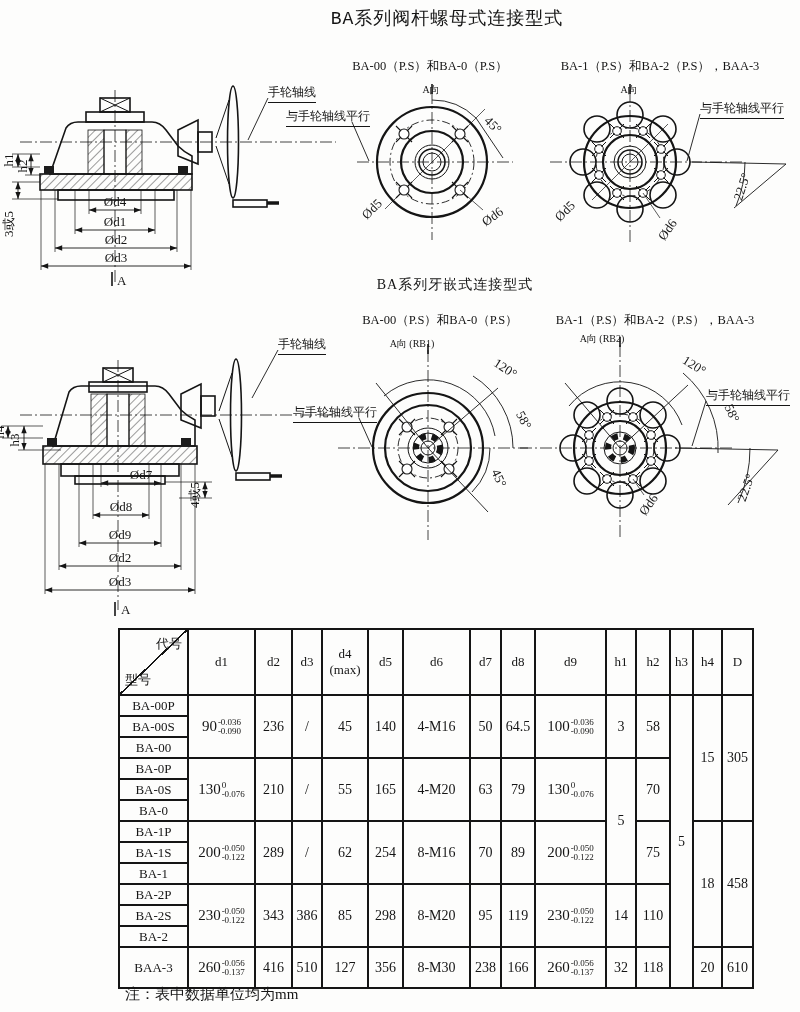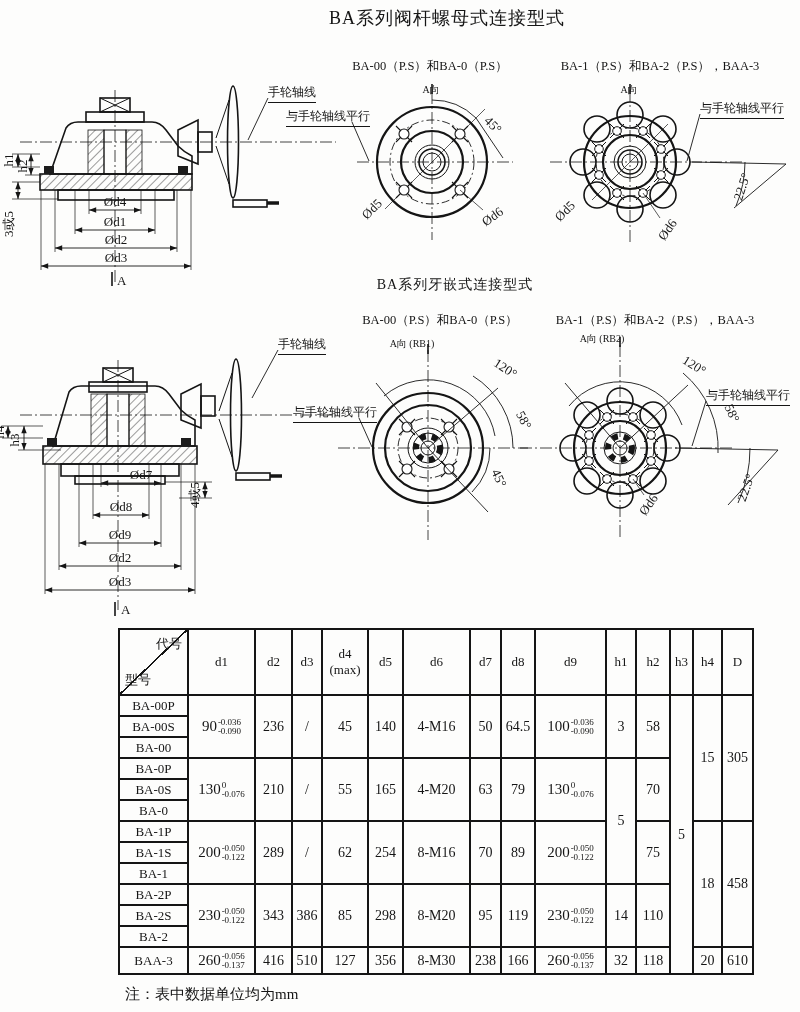--- a/index.html
+++ b/index.html
@@ -1,20 +1,20 @@
 <!DOCTYPE html>
 <html><head>
 <meta charset="utf-8">
 <style>
   html,body{margin:0;padding:0;}
   body{width:800px;height:1012px;background:#fdfdfc;position:relative;overflow:hidden;
        font-family:"Liberation Serif","DejaVu Serif",serif;color:#151515;}
   .abs{position:absolute;}
   .ctr{transform:translateX(-50%);white-space:nowrap;}
-  .title1{font-size:18px;letter-spacing:1px;}
+  .title1{font-size:18px;letter-spacing:1px;font-family:Liberation Mono, monospace;}
   .title2{font-size:14px;letter-spacing:1px;}
   .sublabel{font-size:12.5px;}
   .aview{font-size:10px;}
   .callout{font-size:12px;border-bottom:1px solid #151515;padding-bottom:1px;white-space:nowrap;}
   .note{font-size:15px;}
   svg.drawing{position:absolute;overflow:visible;}
   svg text{fill:#151515;font-family:"Liberation Serif","DejaVu Serif",serif;font-size:13px;}
   .thin{stroke:#151515;stroke-width:1;fill:none;}
   .med{stroke:#151515;stroke-width:1.6;fill:none;}
   .thk{stroke:#151515;stroke-width:2.2;fill:none;}
@@ -23,21 +23,21 @@
   .dim{stroke:#151515;stroke-width:.9;fill:none;}
   .ext{stroke:#151515;stroke-width:.7;fill:none;}
   .jaw{stroke:#151515;stroke-width:6;fill:none;stroke-dasharray:6 6;}
   .dark{fill:#1c1c1c;}
   #spec-table{position:absolute;left:118px;top:628px;border-collapse:collapse;table-layout:fixed;width:634px;}
   #spec-table th,#spec-table td{border:2px solid #151515;text-align:center;vertical-align:middle;
       padding:0;font-weight:normal;font-size:14px;overflow:visible;}
   #spec-table thead tr{height:66px;}
   #spec-table thead th{font-size:13px;}
   #spec-table tbody tr{height:21px;}
-  #spec-table tbody tr.tall{height:27px;}
+  #spec-table tbody tr.tall{height:41px;}
   #spec-table td.model{font-size:13px;}
   th.corner{position:relative;
     background:linear-gradient(to bottom right,transparent calc(50% - .8px),#151515 calc(50% - .8px),#151515 calc(50% + .8px),transparent calc(50% + .8px));}
   th.corner .ctop{position:absolute;top:5px;right:5px;font-size:13px;}
   th.corner .cbot{position:absolute;bottom:5px;left:5px;font-size:13px;}
   .tol{display:inline-flex;align-items:center;}
   .tol .tb{font-size:15px;}
   .tol .ts{display:inline-flex;flex-direction:column;margin-left:1px;}
   .tol .ts i{font-style:normal;font-size:9px;line-height:8.5px;text-align:left;}
 </style>

